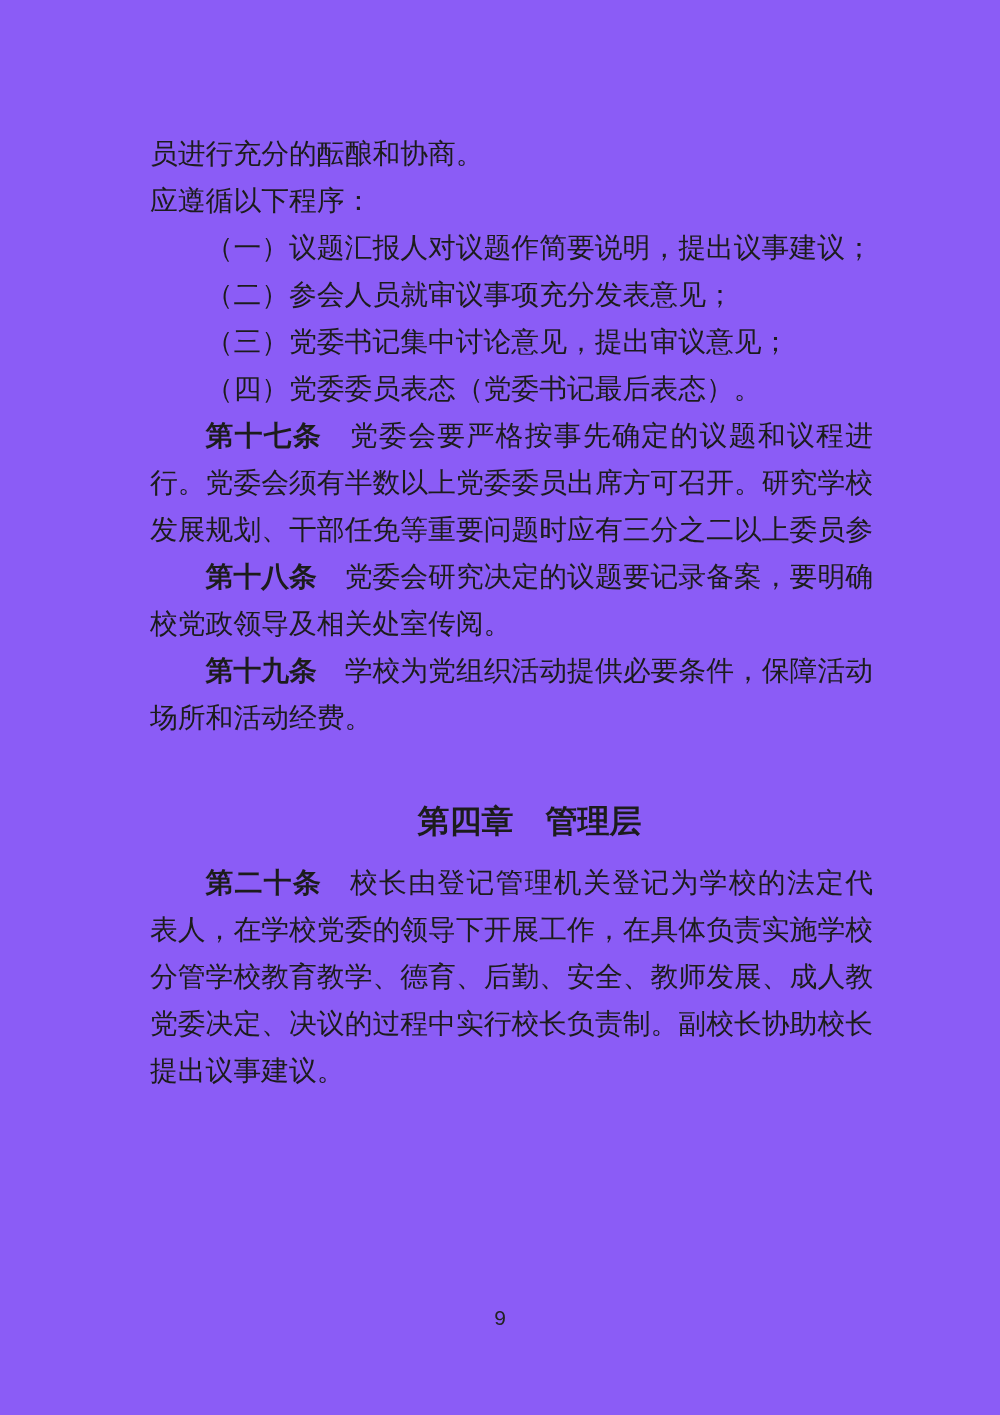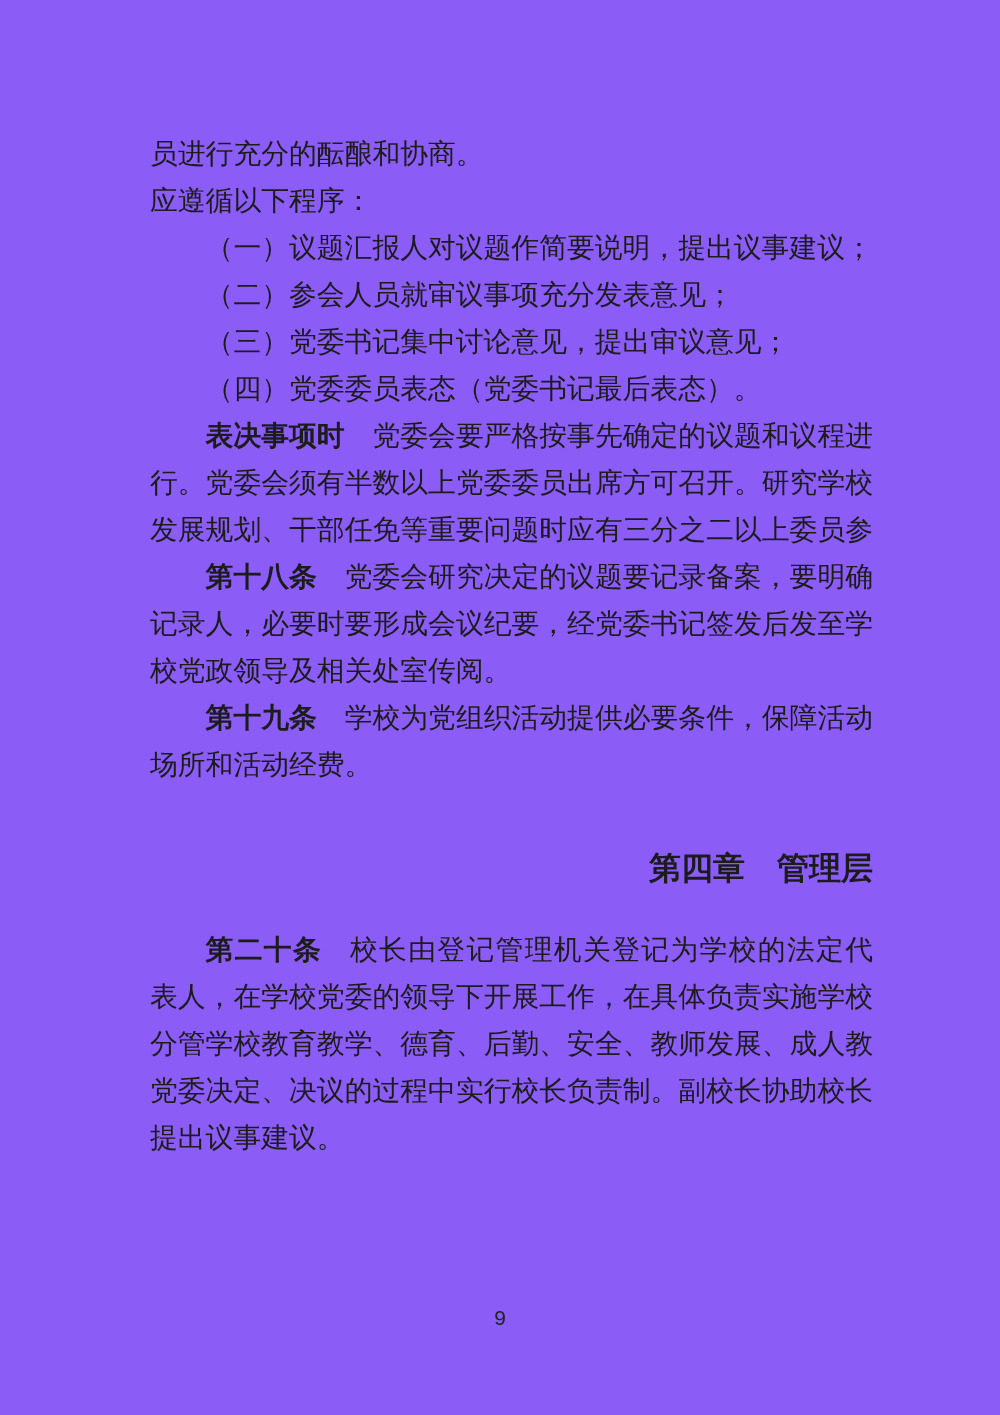--- a/index.html
+++ b/index.html
@@ -30,22 +30,22 @@
   .line.fill { text-align-last: justify; }
   .line.indent { text-indent: 2em; }
   .line.tight { letter-spacing: -1.05px; }
   .article-no { font-weight: bold; margin-right: 1em; }
   .chapter-heading {
     font-family: "Liberation Sans", sans-serif;
     font-weight: bold;
     font-size: 32px;
     line-height: 47px;
     color: #1c1c1c;
-    text-align: right;
-    margin: 57px 0 34px 36px;
+    text-align: center;
+    margin: 57px 0 14px 36px;
   }
   .footer {
     position: absolute;
     top: 1306px;
     left: 0;
     width: 1000px;
     text-align: center;
     font-family: "Liberation Sans", sans-serif;
     font-size: 21px;
     line-height: 24px;
@@ -64,30 +64,29 @@
     <div class="line"><span>应遵循以下程序：</span></div>
 
     <div class="line indent"><span>（一）议题汇报人对议题作简要说明，提出议事建议；</span></div>
 
     <div class="line indent"><span>（二）参会人员就审议事项充分发表意见；</span></div>
 
     <div class="line indent"><span>（三）党委书记集中讨论意见，提出审议意见；</span></div>
 
     <div class="line indent"><span>（四）党委委员表态（党委书记最后表态）。</span></div>
 
-    <div class="line indent fill"><span class="article-no">表决事项时</span><span>党委会要严格按事先确定的议题和议程进</span></div>
+    <div class="line indent fill"><span class="article-no">第十七条</span><span>党委会要严格按事先确定的议题和议程进</span></div>
 
     <div class="line fill"><span>行。党委会须有半数以上党委委员出席方可召开。研究学校</span></div>
 
     <div class="line fill"><span>发展规划、干部任免等重要问题时应有三分之二以上委员参</span></div>
 
 
     <div class="line indent fill"><span class="article-no">第十八条</span><span>党委会研究决定的议题要记录备案，要明确</span></div>
 
-    <div class="line fill"><span>记录人，必要时要形成会议纪要，经党委书记签发后发至学</span></div>
 
     <div class="line"><span>校党政领导及相关处室传阅。</span></div>
 
     <div class="line indent fill"><span class="article-no">第十九条</span><span>学校为党组织活动提供必要条件，保障活动</span></div>
 
     <div class="line"><span>场所和活动经费。</span></div>
 
     <div class="chapter-heading">第四章　管理层</div>
 
     <div class="line indent fill"><span class="article-no">第二十条</span><span>校长由登记管理机关登记为学校的法定代</span></div>

